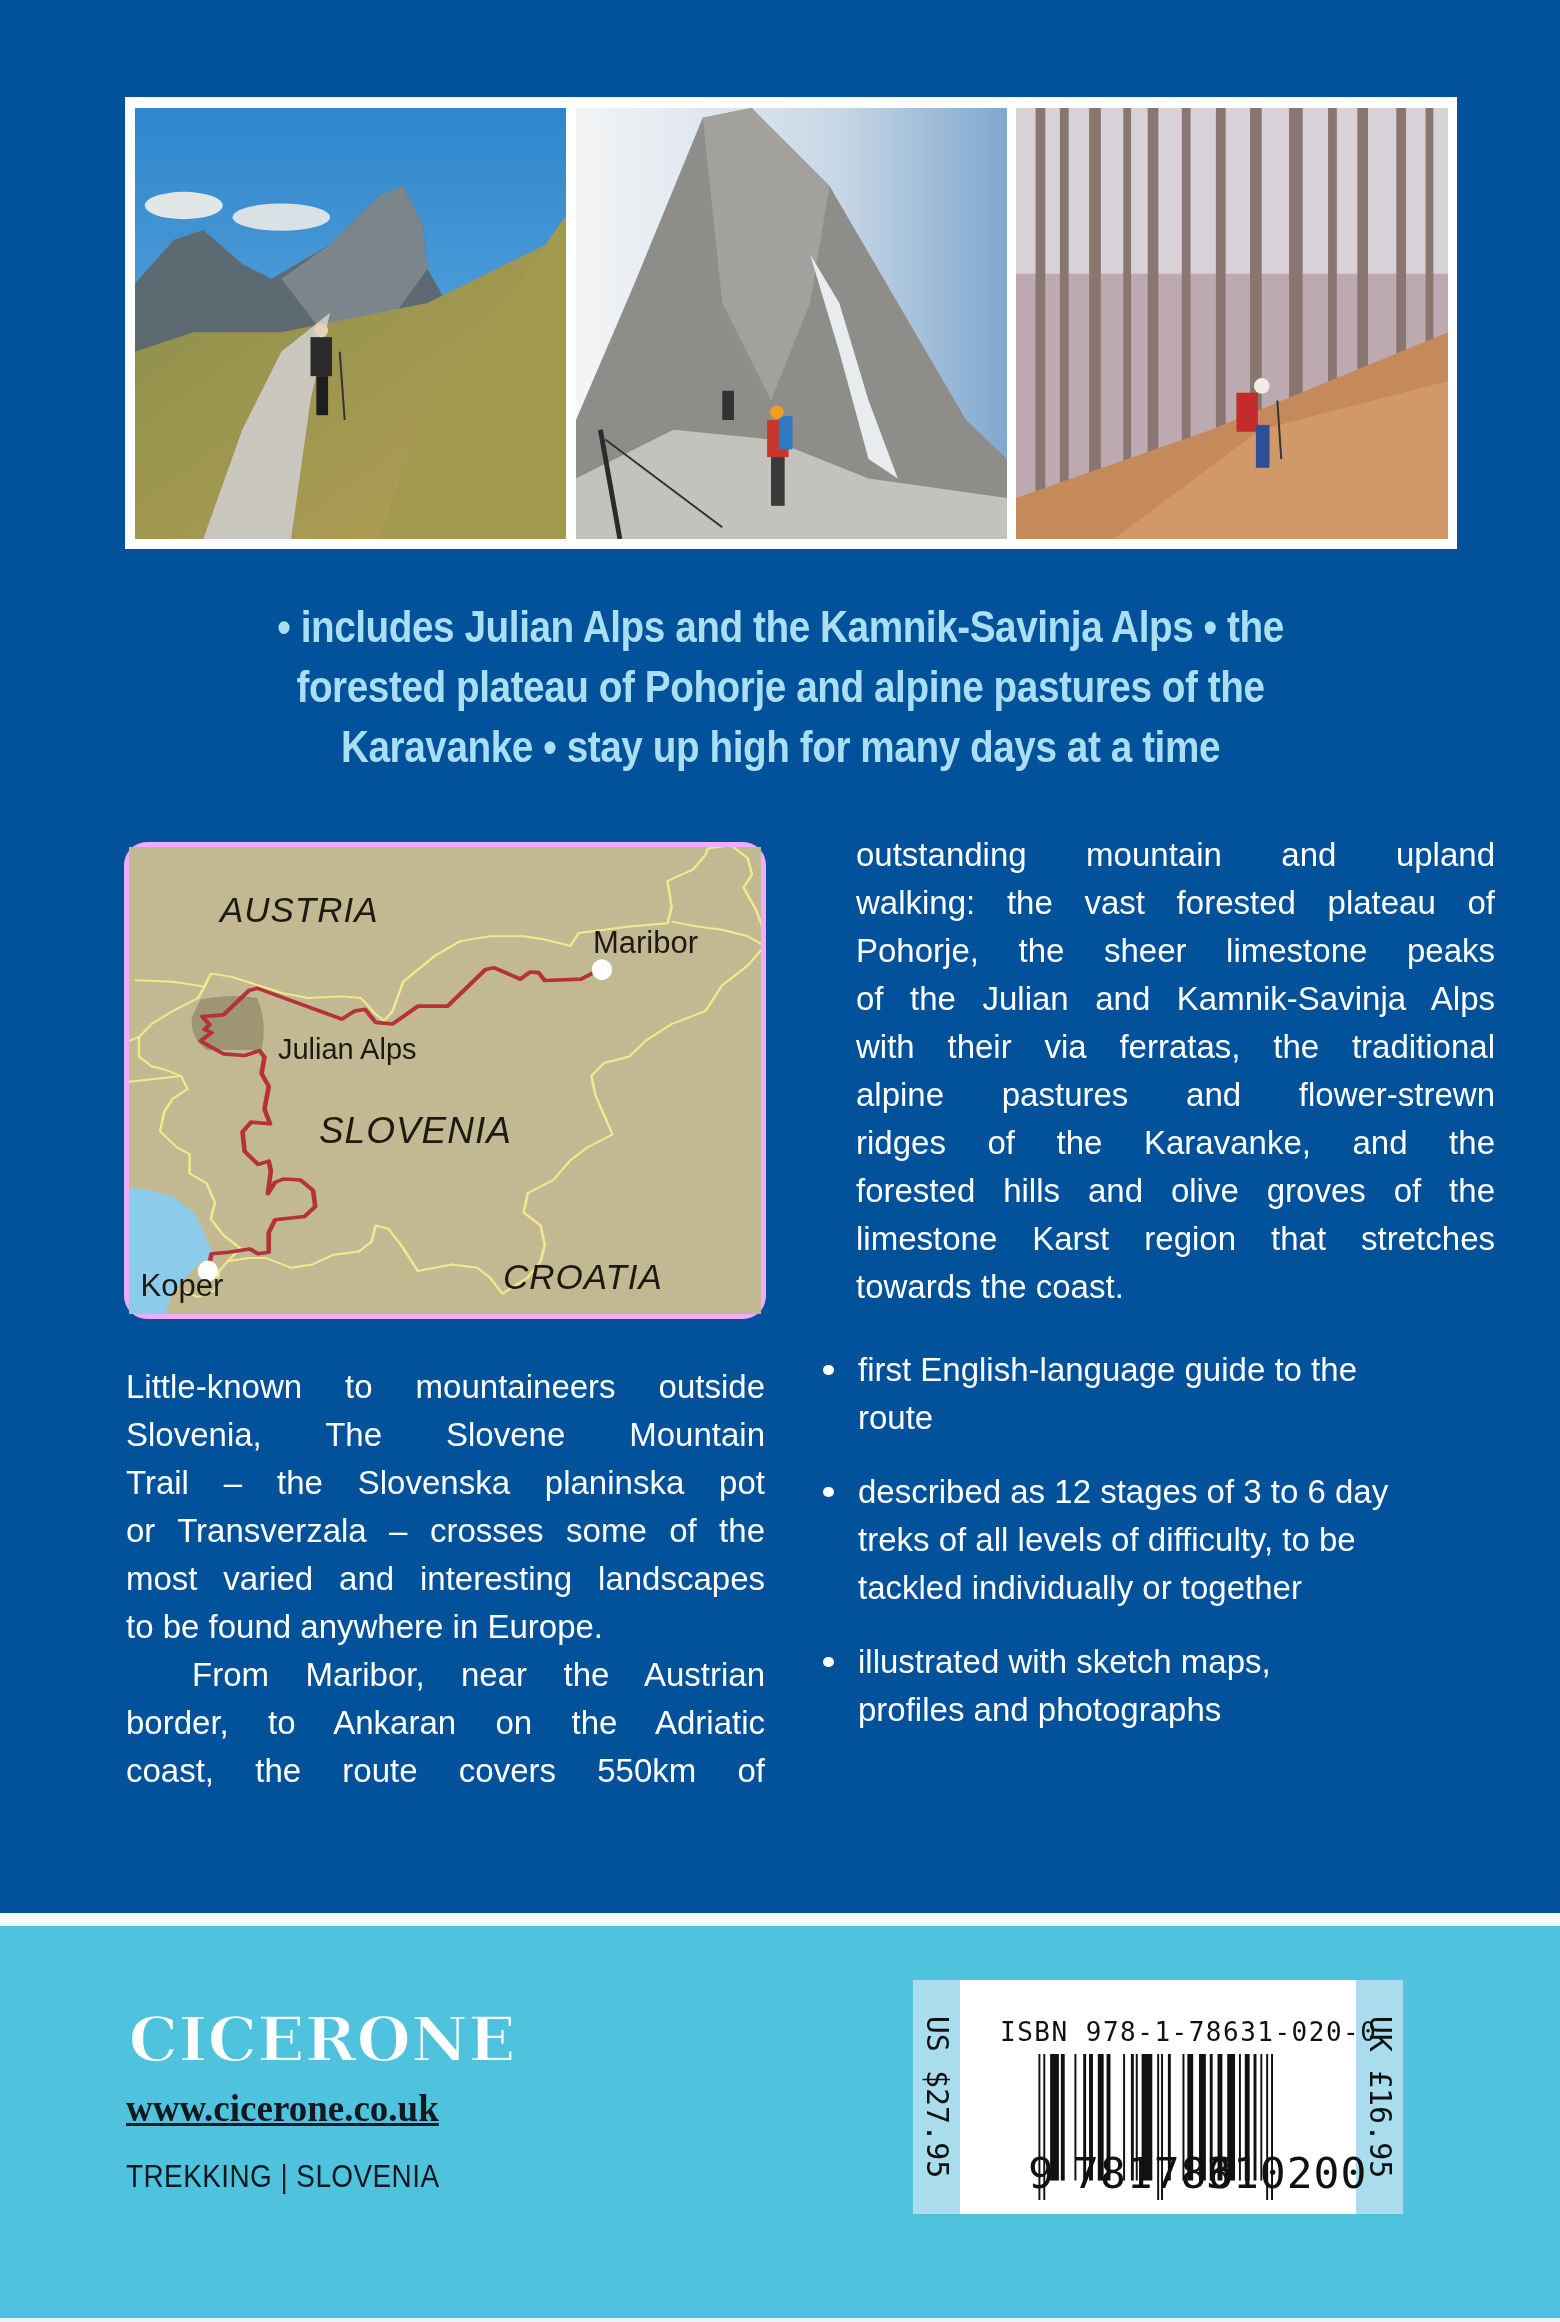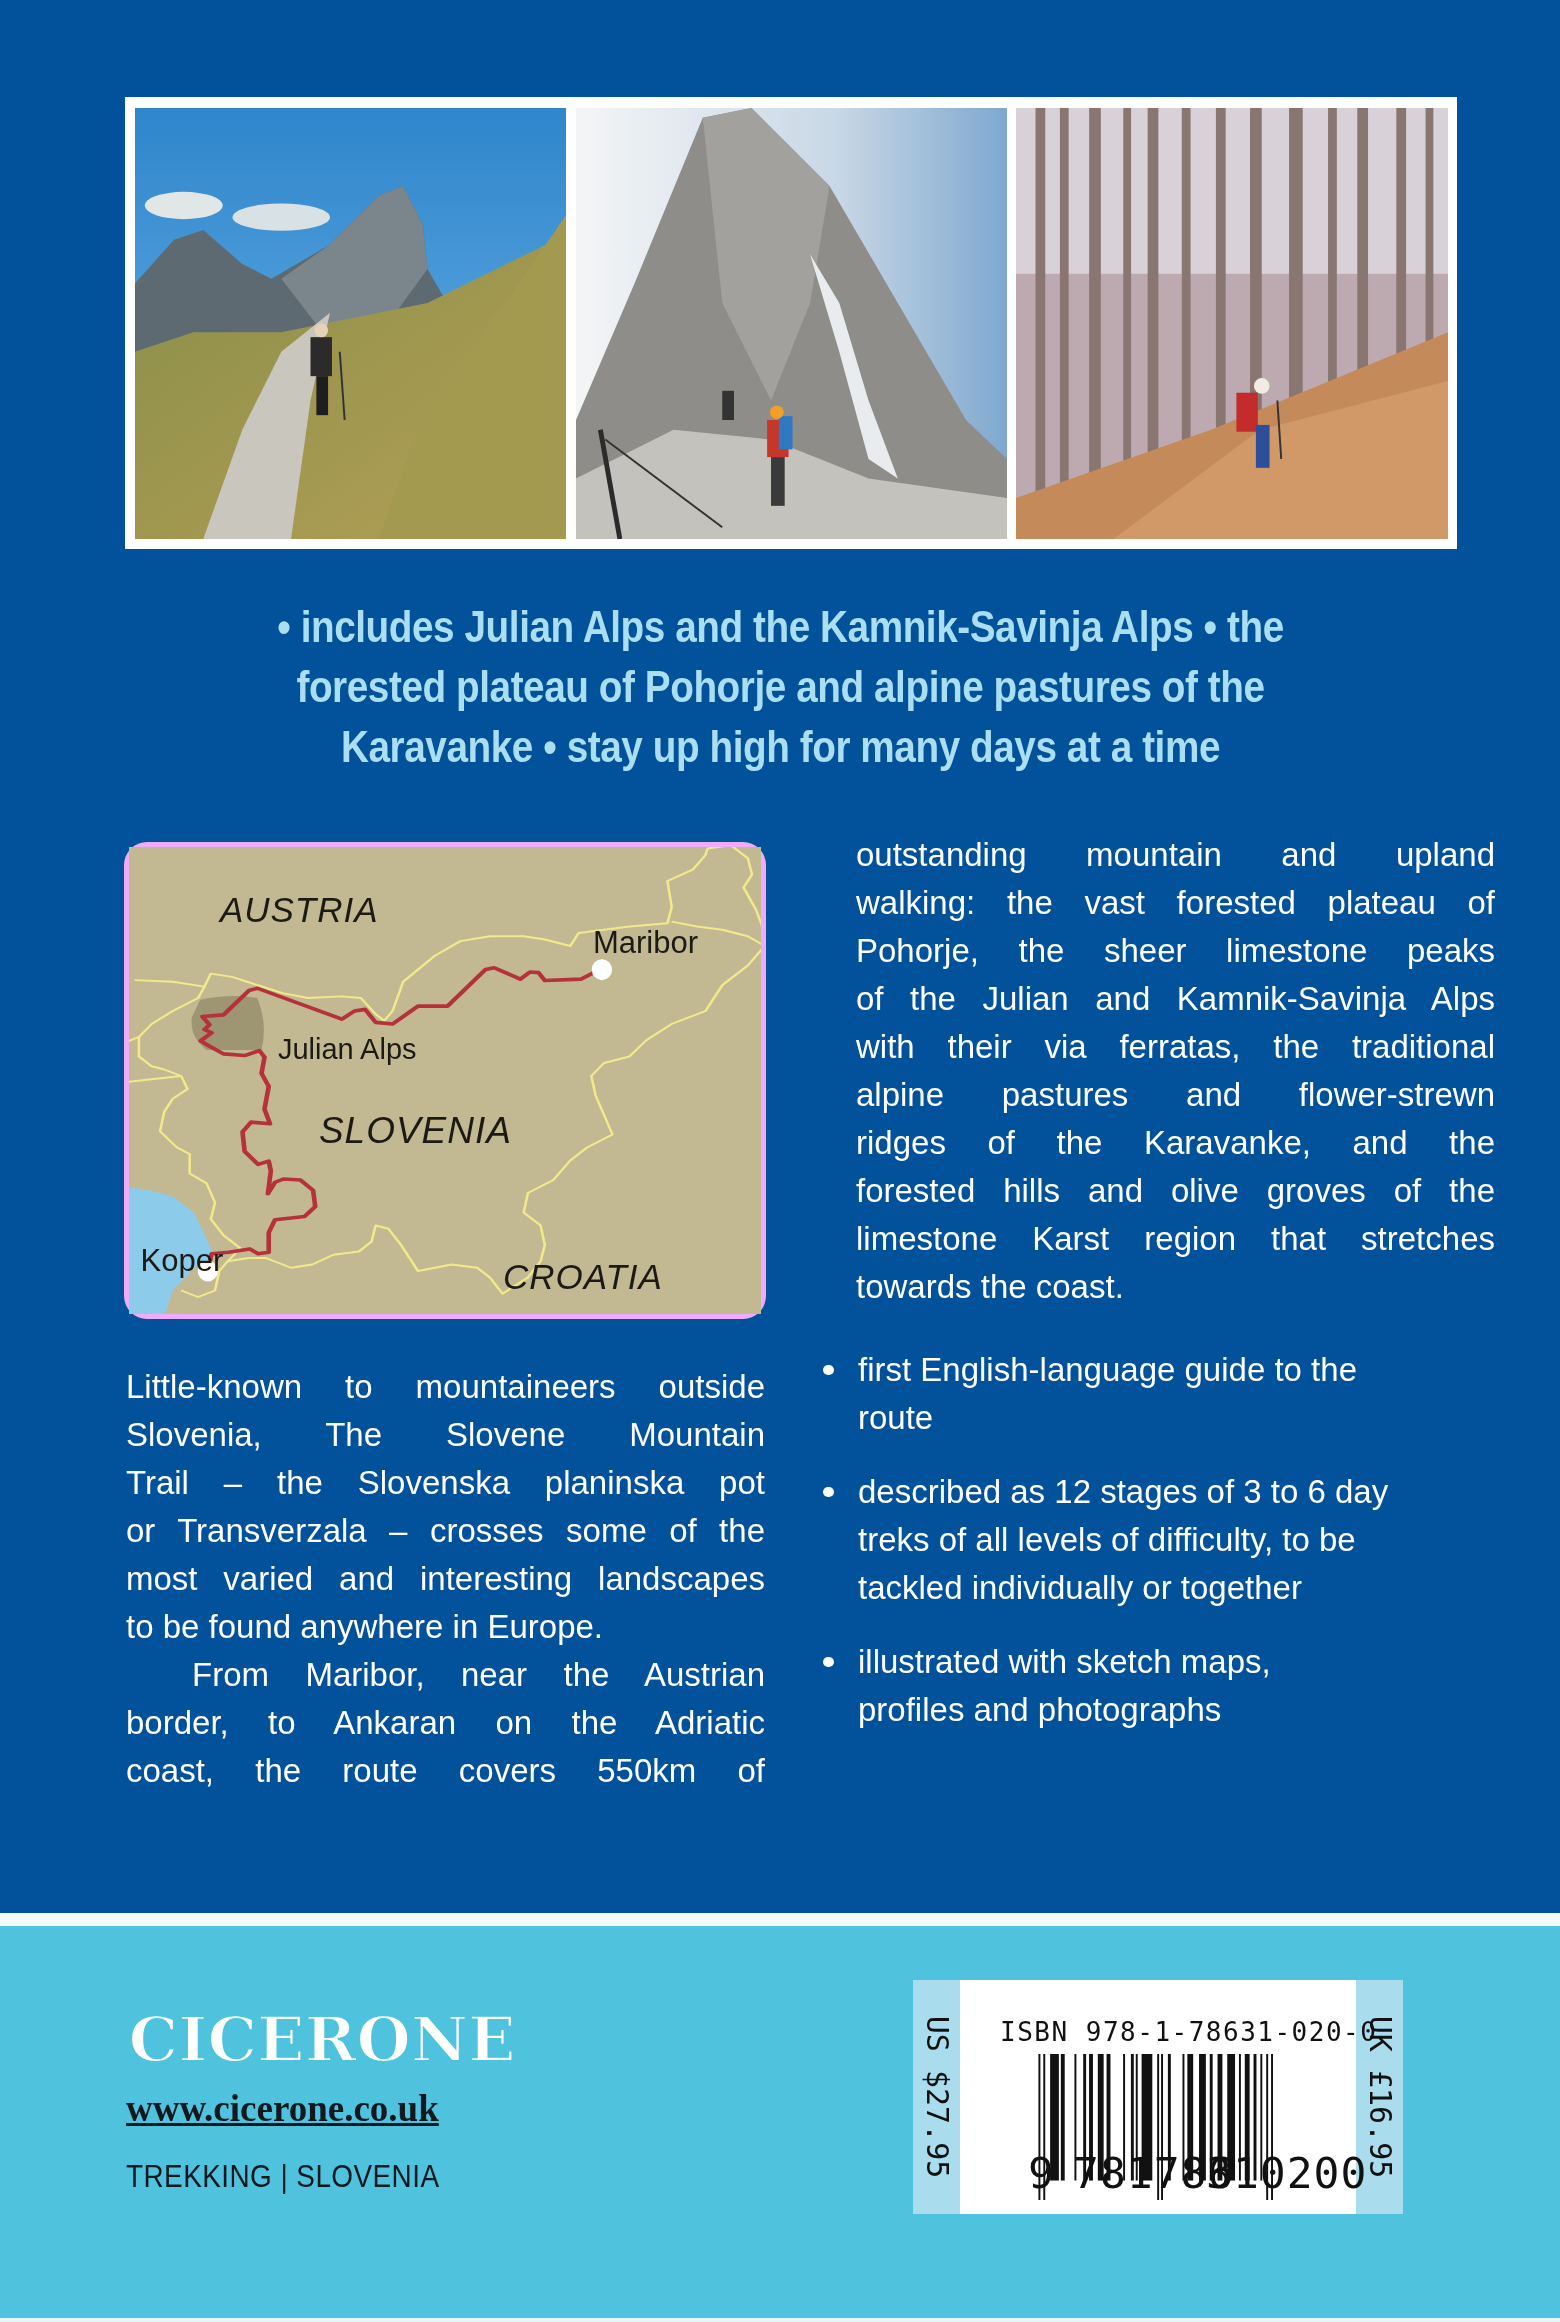--- a/index.html
+++ b/index.html
@@ -22,21 +22,21 @@
   .map-frame{position:absolute;left:124px;top:842px;width:642px;height:477px;background:#f0abfc;border-radius:23px;}
   .map-inner{position:absolute;left:4.9px;top:4.9px;width:632px;height:467px;background:#c2b993;overflow:hidden;}
   .map-svg{position:absolute;left:-6.8px;top:-17.6px;width:663px;height:507px;}
   .map-label{position:absolute;color:#1d1a14;font-family:"Liberation Sans",sans-serif;white-space:nowrap;}
   .map-label.italic{font-style:italic;letter-spacing:1px;}
   .lbl-austria{left:91px;top:43px;font-size:35px;}
   .lbl-maribor{left:464px;top:78px;font-size:31px;}
   .lbl-julian{left:149px;top:186px;font-size:29px;}
   .lbl-slovenia{left:190px;top:263px;font-size:37px;}
   .lbl-croatia{left:374px;top:410px;font-size:35px;}
-  .lbl-koper{left:11.7px;top:396px;font-size:31px;}
+  .lbl-koper{left:11.7px;top:421px;font-size:31px;}
 
   .body-text{position:absolute;color:#ffffff;font-family:"Liberation Sans",sans-serif;font-size:33px;line-height:48px;}
   .col-right-para{left:819px;top:831px;width:639px;text-align:justify;text-align-last:left;margin-left:37px;}
   .col-left-para{left:126px;top:1363px;width:639px;text-align:justify;}
   .line{display:block;white-space:nowrap;text-align-last:justify;text-align:justify;}
   .line.last{text-align-last:left;}
 
   .bullets{position:absolute;left:819px;top:1346px;width:644px;color:#ffffff;font-size:33px;line-height:48px;}
   .bullet-item{position:relative;padding-left:39px;margin-bottom:26px;}
   .bullet-dot{position:absolute;left:3.9px;top:18.5px;width:10.7px;height:10.7px;border-radius:50%;background:#ffffff;}

